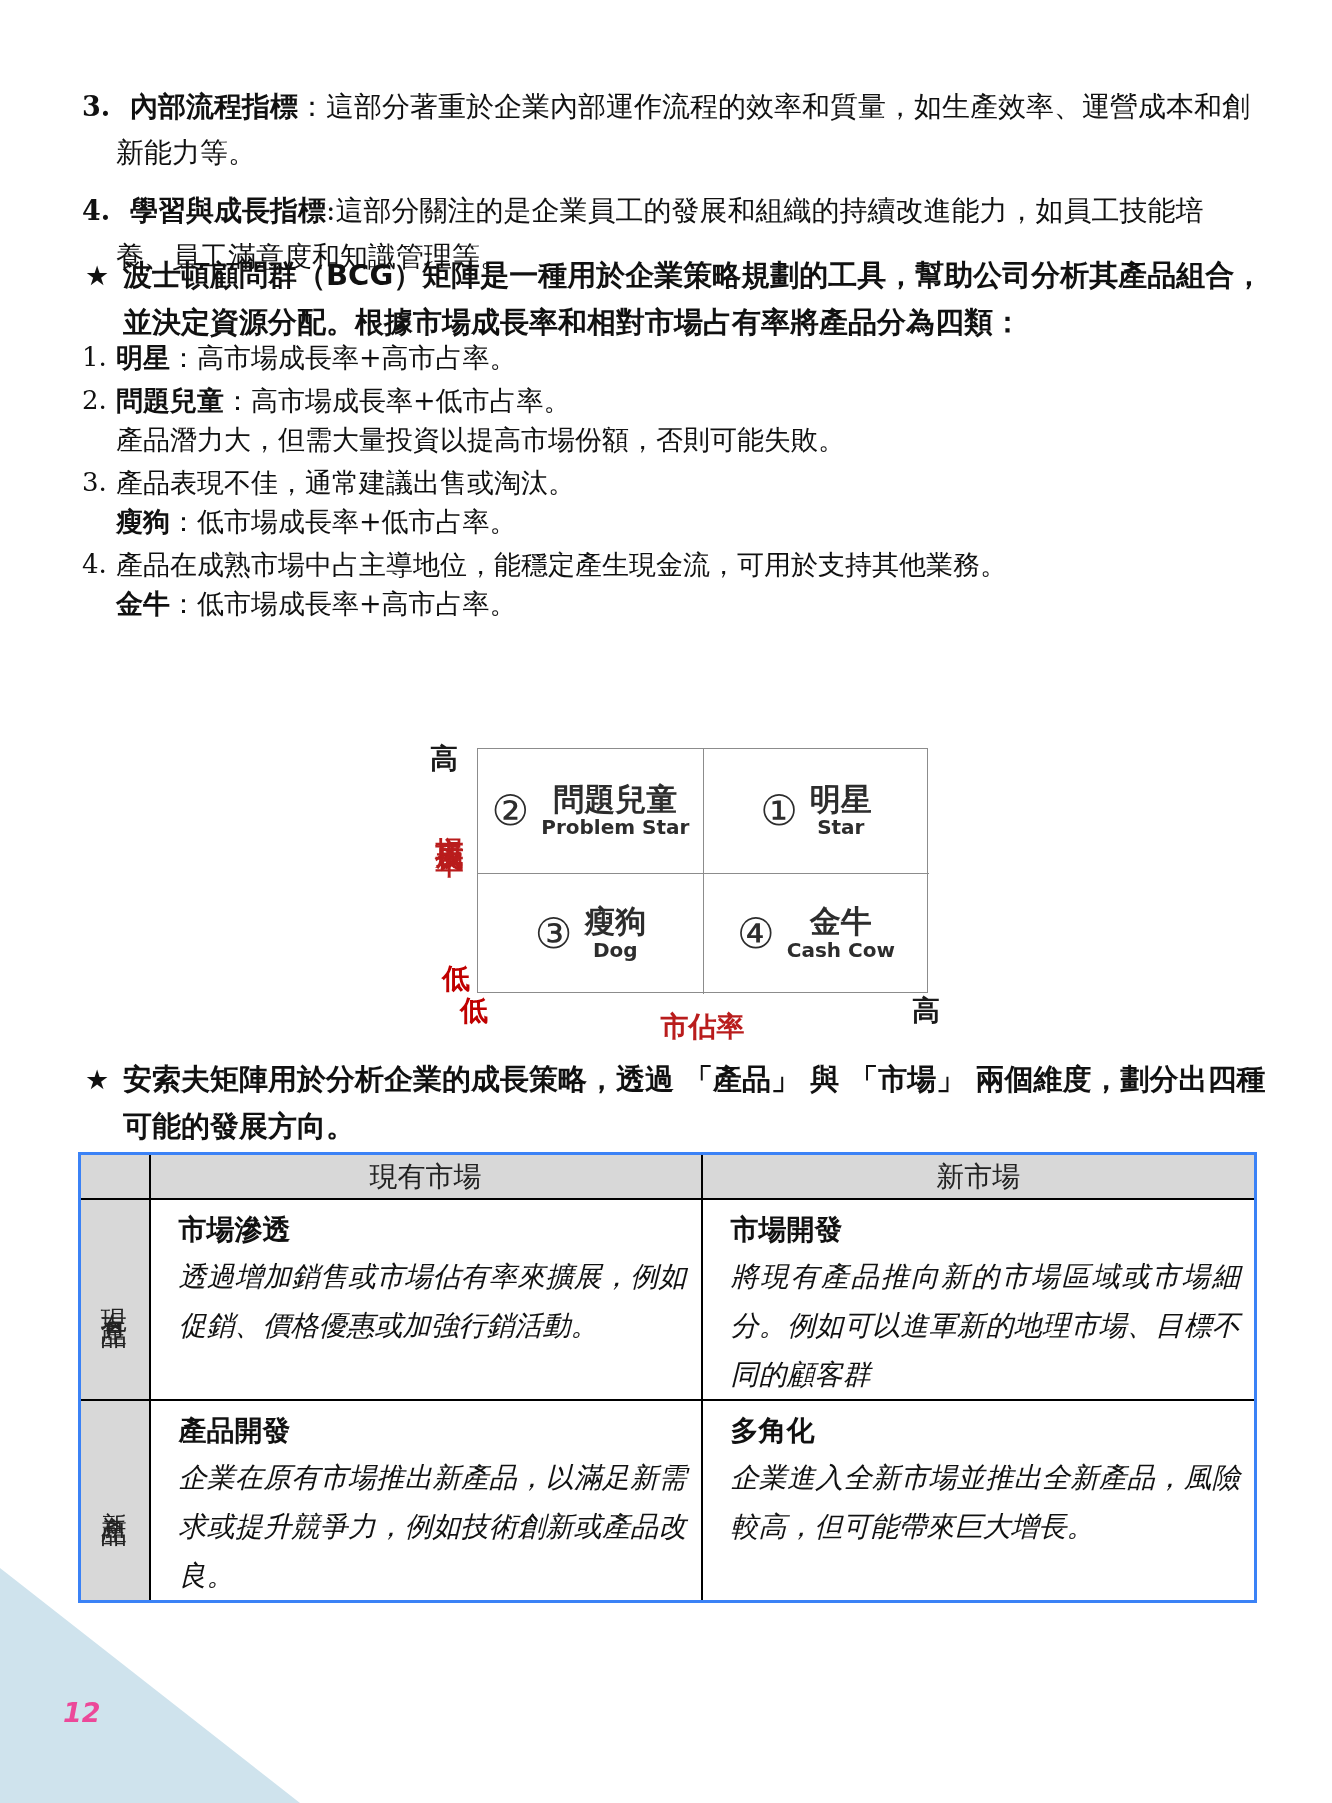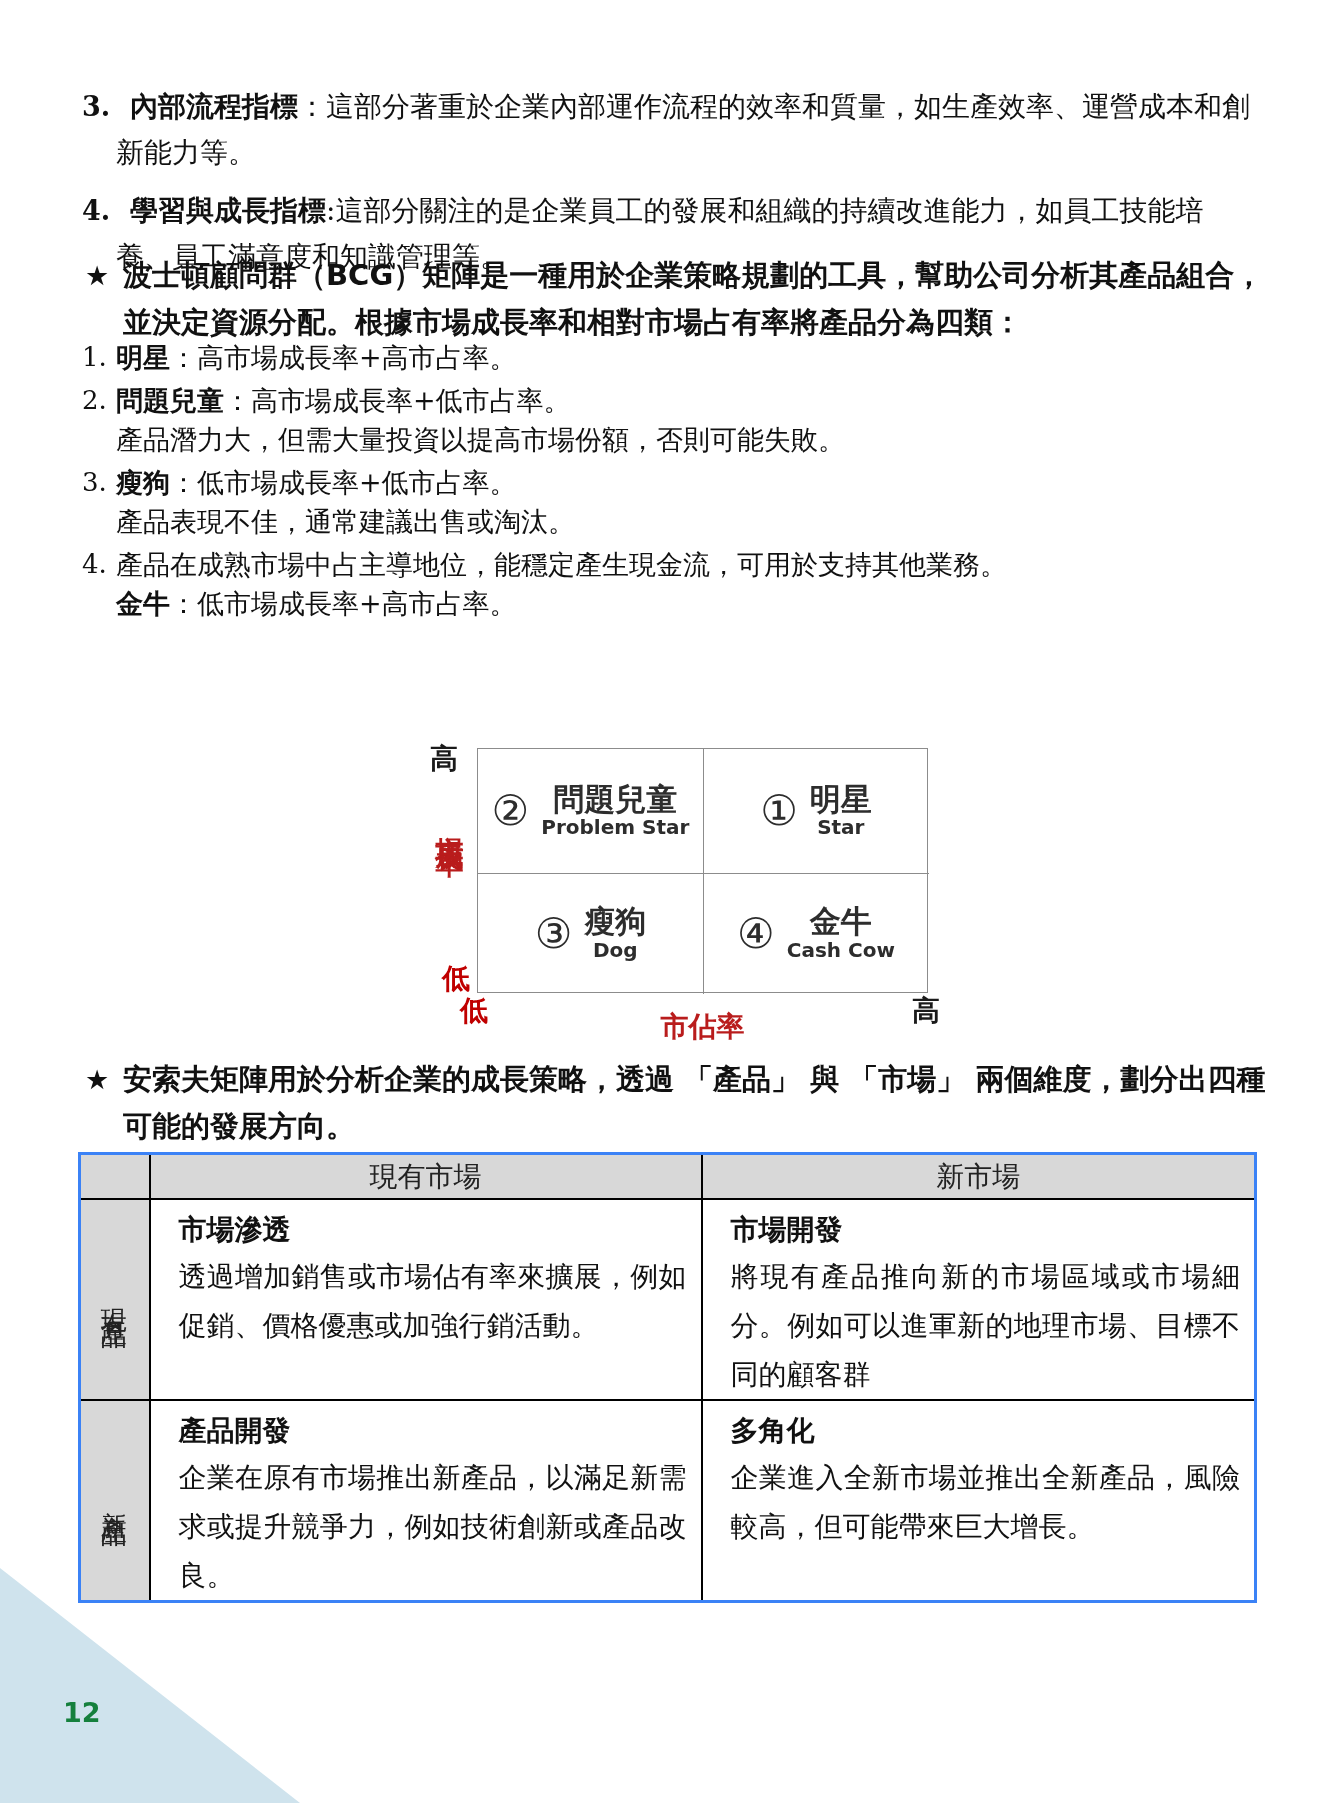--- a/index.html
+++ b/index.html
@@ -76,31 +76,31 @@
   .col-c2 { width: 554px; }
   .row-hdr-cell { background: #d8d8d8; text-align: center; vertical-align: middle !important; }
   .row-hdr-text {
     display: inline-block; writing-mode: vertical-rl; text-orientation: upright;
     font-size: 26px; letter-spacing: 5px; color: #222;
   }
   .body-row-1 td { height: 197px; }
   .body-row-2 td { height: 157px; }
   .cell-inner { padding: 8px 14px 0 28px; }
   .cell-title { font-family: "DejaVu Sans", sans-serif; font-weight: bold; font-size: 28px; line-height: 44px; color: #111; }
-  .cell-body { font-size: 28px; line-height: 49px; color: #111; text-align: justify; text-justify: inter-character; }
+  .cell-body { font-size: 28px; line-height: 49px; color: #111; text-align: justify; text-justify: inter-character; font-style: italic; }
 
   
   .corner-triangle {
     position: absolute; left: 0; top: 1568px; width: 300px; height: 235px;
     background: #cfe3ed;
     clip-path: polygon(0 0, 100% 100%, 0 100%);
   }
   .page-num {
     position: absolute; left: 63px; top: 1697px;
-    font-family: "DejaVu Sans", sans-serif; font-weight: bold; font-size: 27px; color: #15803d;
+    font-family: "DejaVu Sans", sans-serif; font-weight: bold; font-size: 27px; color: #ec4899; font-style: italic;
   }
 </style>
 </head>
 <body>
 
 <div class="page">
 
   <div class="abs notes">
     <div class="note-item">
       <div class="note-num">3.</div>
@@ -131,22 +131,22 @@
     <div class="bcg-item">
       <div class="bcg-item-num">2.</div>
       <div class="bcg-item-content">
         <div><span class="bcg-term">問題兒童</span><span>：高市場成長率+低市占率。</span></div>
         <div>產品潛力大，但需大量投資以提高市場份額，否則可能失敗。</div>
       </div>
     </div>
     <div class="bcg-item">
       <div class="bcg-item-num">3.</div>
       <div class="bcg-item-content">
+        <div>產品表現不佳，通常建議出售或淘汰。</div>
         <div><span class="bcg-term">瘦狗</span><span>：低市場成長率+低市占率。</span></div>
-        <div>產品表現不佳，通常建議出售或淘汰。</div>
       </div>
     </div>
     <div class="bcg-item">
       <div class="bcg-item-num">4.</div>
       <div class="bcg-item-content">
         <div>產品在成熟市場中占主導地位，能穩定產生現金流，可用於支持其他業務。</div>
         <div><span class="bcg-term">金牛</span><span>：低市場成長率+高市占率。</span></div>
       </div>
     </div>
   </div>

